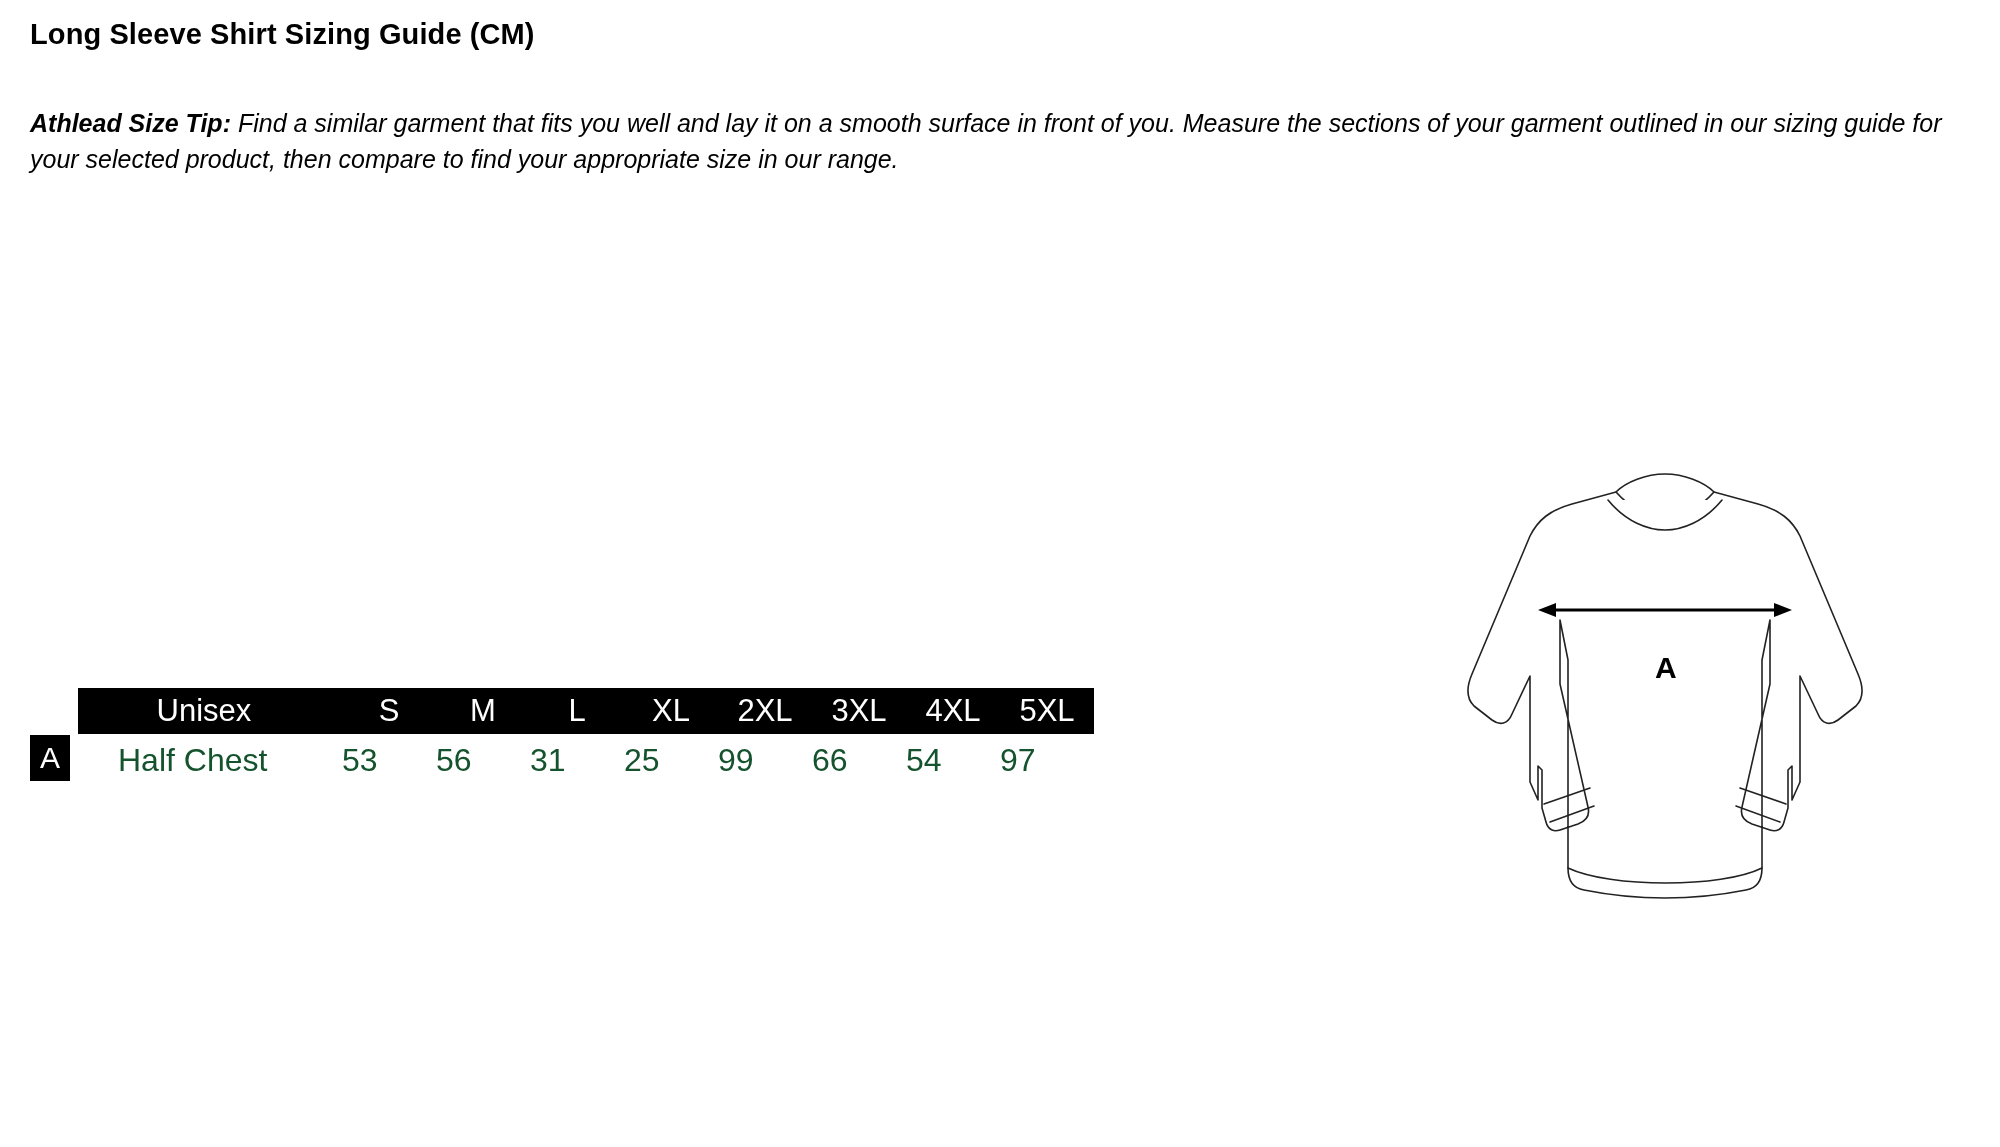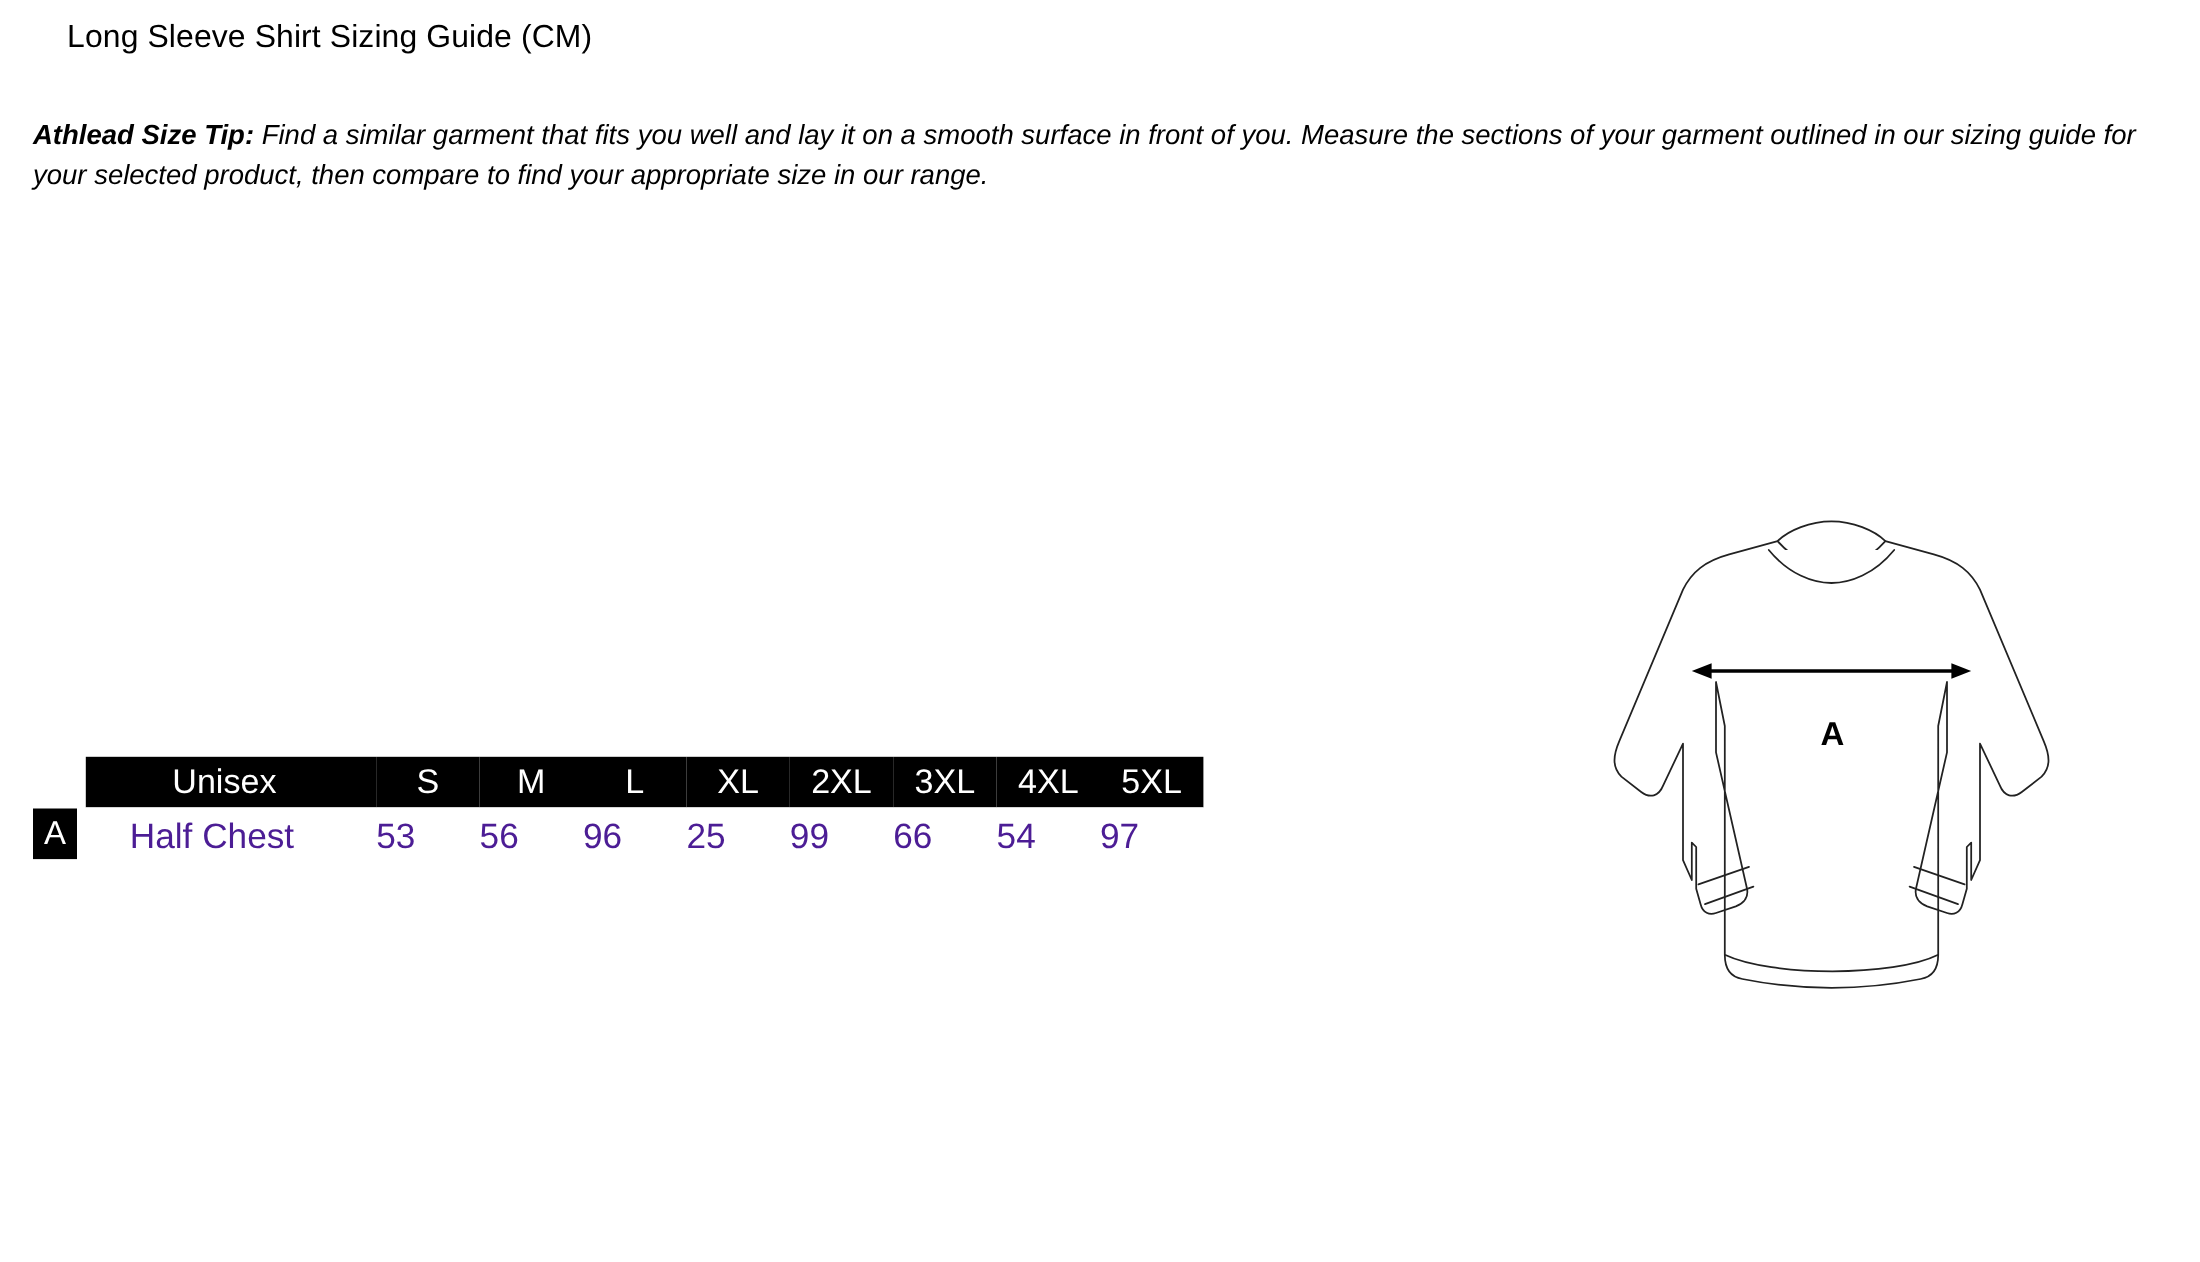--- a/index.html
+++ b/index.html
@@ -14,24 +14,23 @@
     font-family: "Liberation Sans", sans-serif;
     color: #000000;
     overflow: hidden;
   }
 
   #page-title {
     position: absolute;
     left: 30px;
     top: 18px;
     font-size: 29px;
-    font-weight: normal;
+    font-weight: bold;
     letter-spacing: 0.1px;
     white-space: nowrap;
-    margin-left: 31px;
   }
 
   #tip-block {
     position: absolute;
     left: 30px;
     top: 106px;
     width: 1930px;
     font-size: 25px;
     font-style: italic;
     line-height: 1.42;
@@ -69,21 +68,21 @@
     padding-left: 10px;
     padding-right: 22px;
     min-width: 232px;
   }
   #size-table thead th.size-col {
     min-width: 78px;
     padding: 0 8px;
   }
   #size-table tbody tr {
     background: #ffffff;
-    color: #4c1d95;
+    color: #14532d;
   }
   #size-table tbody td {
     height: 52px;
     text-align: left;
     vertical-align: middle;
     font-size: 32px;
   }
   #size-table tbody td.label-col {
     text-align: left;
     padding-left: 40px;
@@ -146,21 +145,21 @@
       <th class="size-col">3XL</th>
       <th class="size-col">4XL</th>
       <th class="size-col">5XL</th>
     </tr>
   </thead>
   <tbody>
     <tr>
       <td class="label-col">Half Chest</td>
       <td>53</td>
       <td>56</td>
-      <td>96</td>
+      <td>31</td>
       <td>25</td>
       <td>99</td>
       <td>66</td>
       <td>54</td>
       <td>97</td>
     </tr>
   </tbody>
 </table>
 
 <div id="garment">

